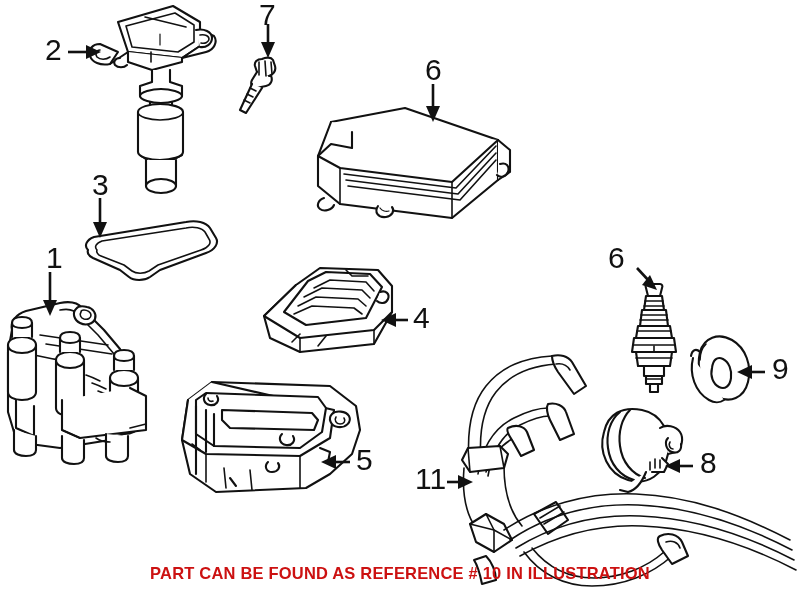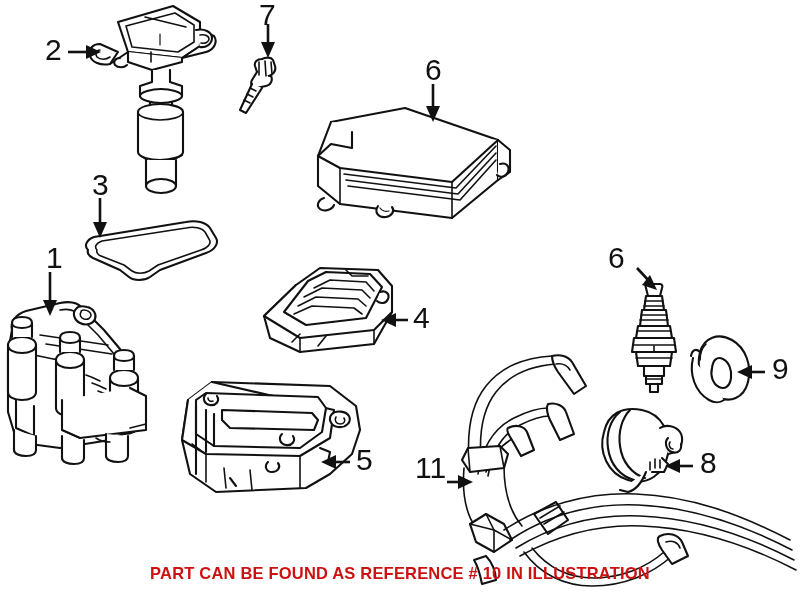--- a/index.html
+++ b/index.html
@@ -289,16 +289,16 @@
   <span class="cap" style="left:46px;top:243px;">1</span>
   <span class="cap" style="left:45px;top:35px;">2</span>
   <span class="cap" style="left:92px;top:170px;">3</span>
   <span class="cap" style="left:413px;top:303px;">4</span>
   <span class="cap" style="left:356px;top:445px;">5</span>
   <span class="cap" style="left:425px;top:55px;">6</span>
   <span class="cap" style="left:259px;top:0px;">7</span>
   <span class="cap" style="left:700px;top:448px;">8</span>
   <span class="cap" style="left:772px;top:354px;">9</span>
   <span class="cap" style="left:608px;top:243px;">6</span>
-  <span class="cap" style="left:415px;top:453px;">11</span>
+  <span class="cap" style="left:415px;top:464px;">11</span>
 
   <div id="footnote">PART CAN BE FOUND AS REFERENCE # 10 IN ILLUSTRATION</div>
 </div>
 
 </body></html>

